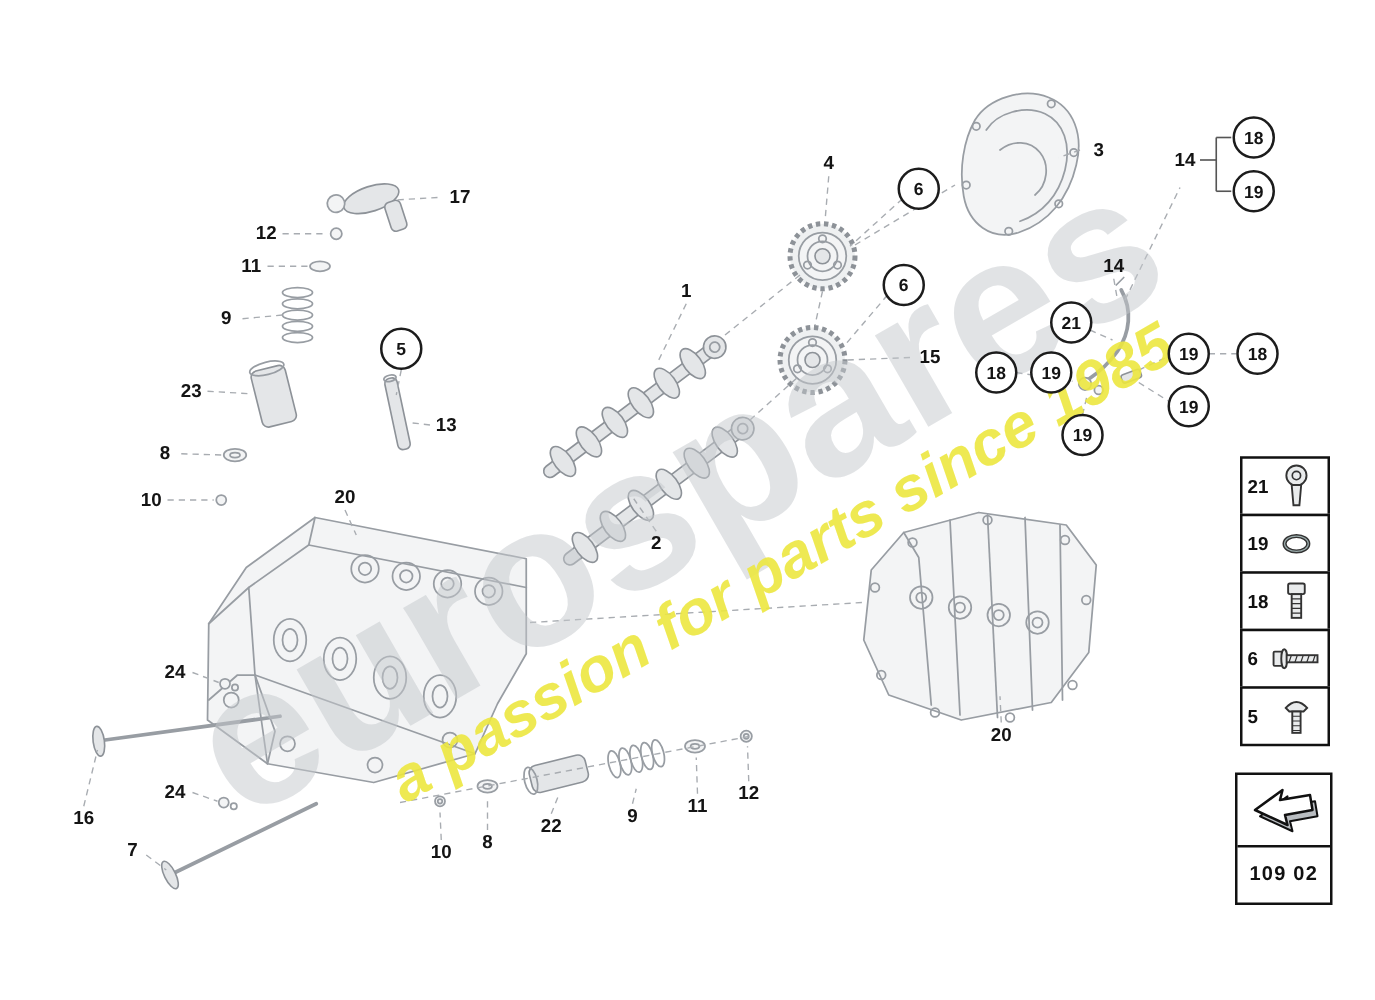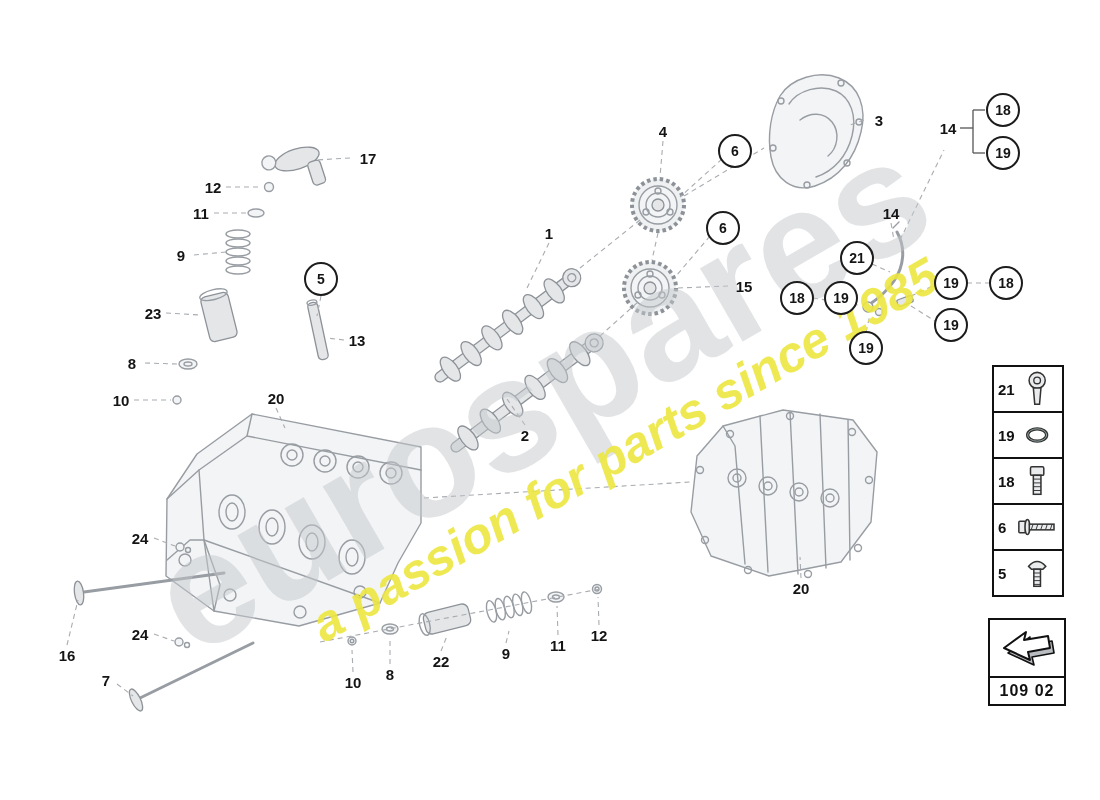--- a/index.html
+++ b/index.html
@@ -32,21 +32,21 @@
   .legend{position:absolute;left:992px;top:365px;width:72px;}
   .legend-row{box-sizing:border-box;width:72px;height:48px;border:2px solid #111;margin-top:-2px;
               background:#fff;display:flex;align-items:center;padding:0 4px;gap:3px;}
   .legend-row:first-child{margin-top:0;}
   .legend-num{font-weight:bold;font-size:15px;width:20px;color:#111;}
   .licon{height:38px;flex:0 0 auto;}
 
   
   .code-box{position:absolute;left:988px;top:618px;width:78px;border:2px solid #111;background:#fff;box-sizing:border-box;}
   .arrow-area{height:56px;border-bottom:2px solid #111;display:flex;align-items:center;justify-content:center;}
-  .code-label{height:26px;display:flex;align-items:center;justify-content:center;
+  .code-label{height:44px;display:flex;align-items:center;justify-content:center;
               font-weight:bold;font-size:16px;color:#111;letter-spacing:1px;}
 </style>
 </head>
 <body>
 
 <div class="stage">
 
   <svg width="1100" height="800" viewBox="0 0 1100 800">
 
     <g>

